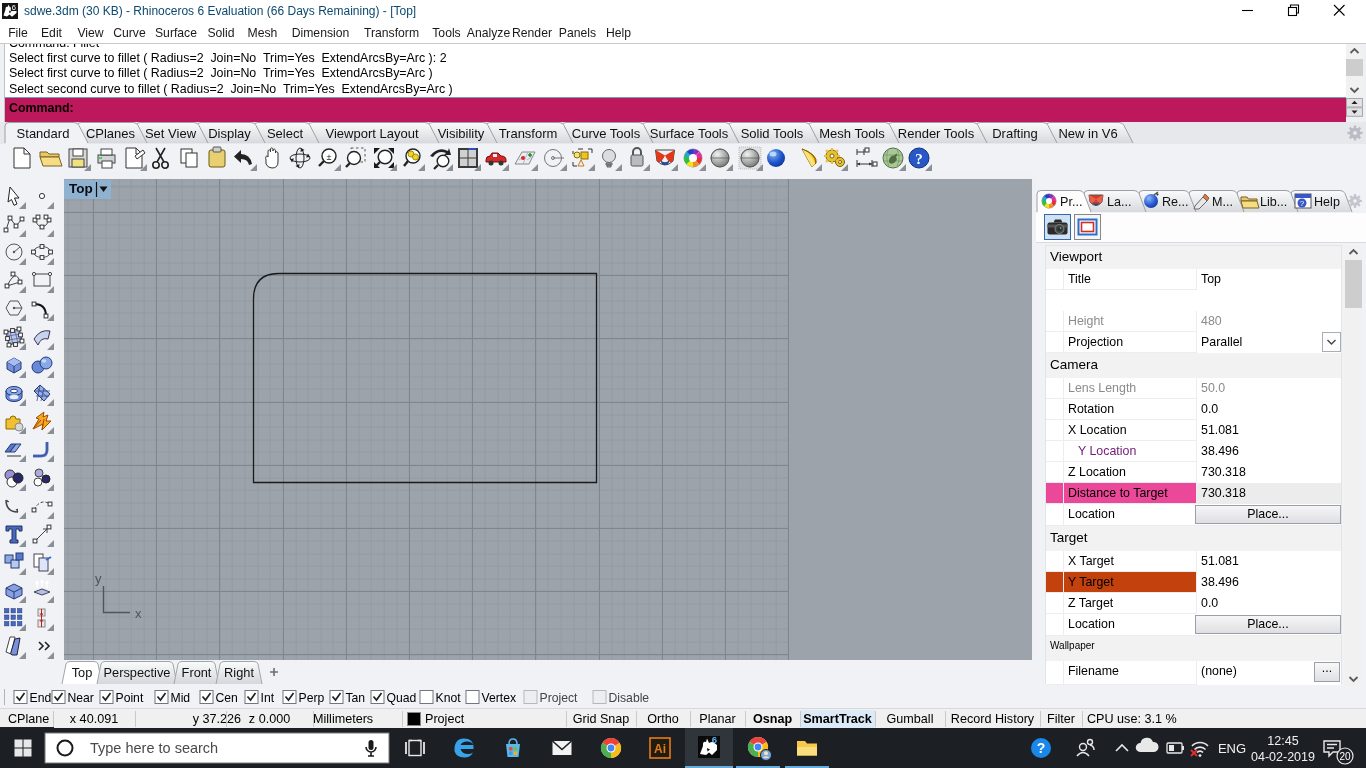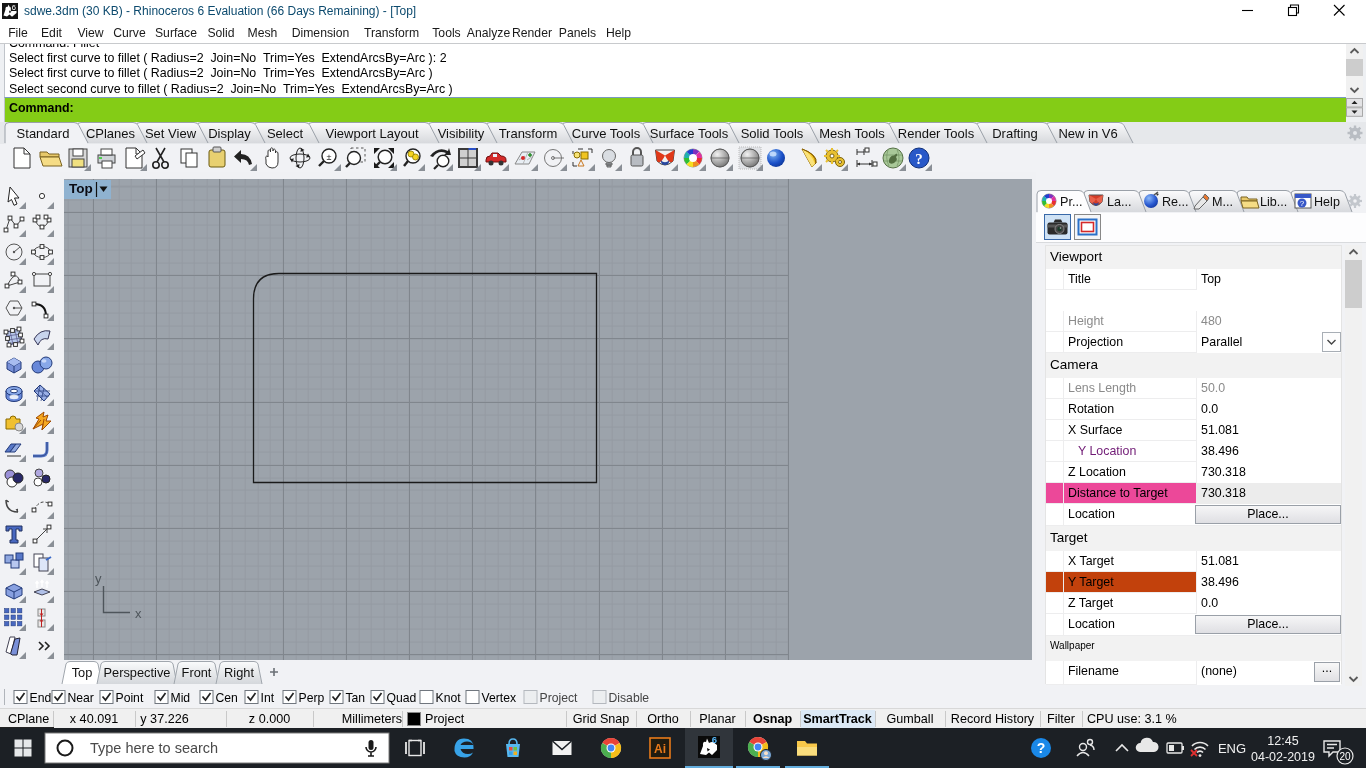--- a/index.html
+++ b/index.html
@@ -40,21 +40,21 @@
     </svg></div>
 
 <div class="abs" style="left:0;top:43px;width:1366px;height:79px;background:#eef0f3">
  <div class="abs" style="left:0;top:0;width:1366px;height:1px;background:#c8cacd"></div>
  <div class="abs" style="left:4px;top:1px;width:1342px;height:53px;background:#fff;overflow:hidden;border-left:1px solid #c0c4ca">
    <div style="white-space:pre;line-height:15.2px;padding-left:4px;font-size:12.4px;margin-top:-8px">Command: Fillet
 Select first curve to fillet ( Radius=2  Join=No  Trim=Yes  ExtendArcsBy=Arc ): 2
 Select first curve to fillet ( Radius=2  Join=No  Trim=Yes  ExtendArcsBy=Arc )
 Select second curve to fillet ( Radius=2  Join=No  Trim=Yes  ExtendArcsBy=Arc )</div>
  </div>
- <div class="abs" style="left:4px;top:54px;width:1342px;height:32px;background:#84cc16;border-top:1px solid #7a9abf;border-left:1px solid #c0c4ca">
+ <div class="abs" style="left:4px;top:54px;width:1342px;height:32px;background:#be185d;border-top:1px solid #7a9abf;border-left:1px solid #c0c4ca">
    <b class="abs" style="left:4px;top:3px;font-size:12.4px">Command:</b>
  </div>
  <div class="abs" style="left:1346px;top:1px;width:17px;height:53px;background:#f1f1f1">
   <svg width="17" height="53">
         <path d="M4.5,9 L8.5,5 L12.5,9" stroke="#5b5b5b" stroke-width="1.8" fill="none"></path>
         <rect x="0" y="15" width="17" height="17" fill="#cdcdcd"></rect>
         <path d="M4.5,44 L8.5,48 L12.5,44" stroke="#5b5b5b" stroke-width="1.8" fill="none"></path>
       </svg>
  </div>
  <div class="abs" style="left:1346px;top:55px;width:17px;height:19px">
@@ -703,21 +703,21 @@
       </div>
       <div class="abs" style="left:0;top:153px;width:295px;height:21px;background:#fff;border-bottom:1px solid #ededee">
         <div class="abs" style="left:0;top:0;width:18px;height:21px;border-right:1px solid #ededee"></div>
         <span class="abs" style="left:22px;top:3px;color:#000">Rotation</span>
         <div class="abs" style="left:150px;top:0;width:145px;height:21px;background:#fff;border-left:1px solid #ededee">
           <span class="abs" style="left:4px;top:3px;color:#000">0.0</span>
         </div>
       </div>
       <div class="abs" style="left:0;top:174px;width:295px;height:21px;background:#fff;border-bottom:1px solid #ededee">
         <div class="abs" style="left:0;top:0;width:18px;height:21px;border-right:1px solid #ededee"></div>
-        <span class="abs" style="left:22px;top:3px;color:#000">X Surface</span>
+        <span class="abs" style="left:22px;top:3px;color:#000">X Location</span>
         <div class="abs" style="left:150px;top:0;width:145px;height:21px;background:#fff;border-left:1px solid #ededee">
           <span class="abs" style="left:4px;top:3px;color:#000">51.081</span>
         </div>
       </div>
       <div class="abs" style="left:0;top:195px;width:295px;height:21px;background:#fff;border-bottom:1px solid #ededee">
         <div class="abs" style="left:0;top:0;width:18px;height:21px;border-right:1px solid #ededee"></div>
         <span class="abs" style="left:32px;top:3px;color:#701a75">Y Location</span>
         <div class="abs" style="left:150px;top:0;width:145px;height:21px;background:#fff;border-left:1px solid #ededee">
           <span class="abs" style="left:4px;top:3px;color:#000">38.496</span>
         </div>
@@ -844,25 +844,25 @@
       <text x="539.5" y="15.5" font-size="12.2" fill="#444">Project</text>
       <rect x="593" y="4.5" width="13" height="13" fill="#eceef0" stroke="#b4b8be"></rect>
       <text x="608.5" y="15.5" font-size="12.2" fill="#444">Disable</text>
     </svg></div>
 <div class="abs" style="left:0;top:708px;width:1366px;height:20px;background:#f0f0f0;border-top:1px solid #d8d8d8;font-size:12.6px">
     <div class="abs" style="left:0;top:18px;width:54px;height:2px;background:#222"></div>
     <span class="abs" style="left:8px;top:3px">CPlane</span>
     <div class="abs" style="left:53px;top:2px;width:1px;height:16px;background:#c9c9c9"></div>
     <span class="abs" style="left:53px;top:3px;width:82px;text-align:center;font-weight:normal">x 40.091</span>
     <div class="abs" style="left:135px;top:2px;width:1px;height:16px;background:#c9c9c9"></div>
-    <span class="abs" style="left:119px;top:3px;width:91px;text-align:center;font-weight:normal">y 37.226</span>
+    <span class="abs" style="left:150px;top:3px;width:91px;text-align:right;font-weight:normal">y 37.226</span>
     <div class="abs" style="left:226px;top:2px;width:1px;height:16px;background:#c9c9c9"></div>
     <span class="abs" style="left:226px;top:3px;width:87px;text-align:center;font-weight:normal">z 0.000</span>
     <div class="abs" style="left:313px;top:2px;width:1px;height:16px;background:#c9c9c9"></div>
-    <span class="abs" style="left:313px;top:3px;width:89px;text-align:right;font-weight:normal">Millimeters</span>
+    <span class="abs" style="left:313px;top:3px;width:89px;text-align:left;font-weight:normal">Millimeters</span>
     <div class="abs" style="left:402px;top:2px;width:1px;height:16px;background:#c9c9c9"></div>
     <svg class="abs" style="left:407px;top:3px" width="14" height="14">
       <rect x="0.5" y="0.5" width="13" height="13" fill="#000" stroke="#888"></rect>
     </svg>
     <span class="abs" style="left:425px;top:3px">Project</span>
     <div class="abs" style="left:566px;top:2px;width:1px;height:16px;background:#c9c9c9"></div>
     <span class="abs" style="left:566px;top:3px;width:70px;text-align:center;font-weight:normal">Grid Snap</span>
     <div class="abs" style="left:636px;top:2px;width:1px;height:16px;background:#c9c9c9"></div>
     <span class="abs" style="left:636px;top:3px;width:54px;text-align:center;font-weight:normal">Ortho</span>
     <div class="abs" style="left:690px;top:2px;width:1px;height:16px;background:#c9c9c9"></div>

